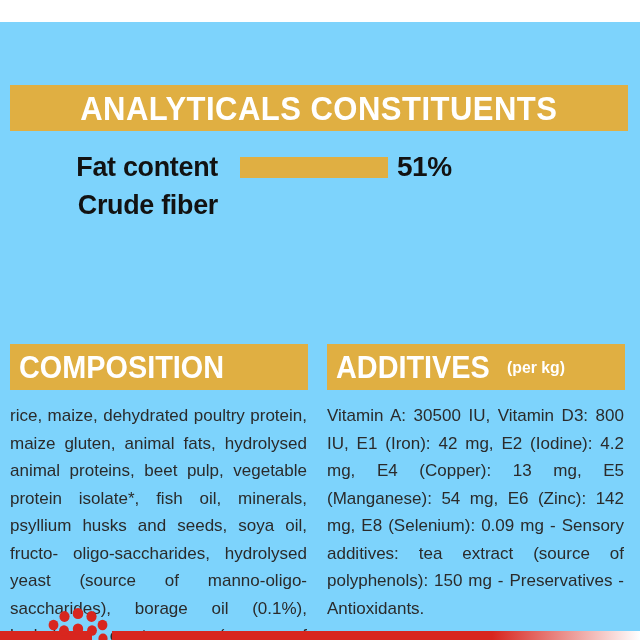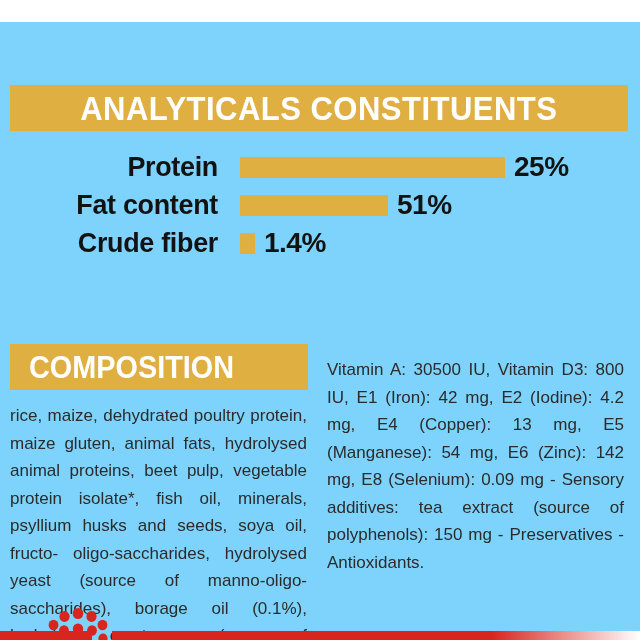--- a/index.html
+++ b/index.html
@@ -110,21 +110,21 @@
     gap: 19px;
   }
   .panel {
     width: 298px;
   }
   .panel-header {
     height: 46px;
     background: #e0af42;
     display: flex;
     align-items: center;
-    padding-left: 19px;
+    padding-left: 9px;
     box-sizing: border-box;
     overflow: hidden;
   }
   .panel-title {
     color: #ffffff;
     font-family: "Liberation Sans", sans-serif;
     font-weight: bold;
     font-size: 31px;
     line-height: 1;
     letter-spacing: 0px;
@@ -190,56 +190,49 @@
 <body>
 
 <div class="page">
 
   <div class="section-band">
     <div class="section-band-title">ANALYTICALS CONSTITUENTS</div>
   </div>
 
   <div class="chart">
 
-    <div class="chart-row">
-      <div class="chart-label">Protein</div>
-      <div class="chart-bar-wrap">
-        <div class="chart-bar" id="bar0" style="width: 265px;"></div>
-        <div class="chart-value">25%</div>
-      </div>
-    </div>
 
     <div class="chart-row">
       <div class="chart-label">Fat content</div>
       <div class="chart-bar-wrap">
         <div class="chart-bar" id="bar1" style="width: 148px;"></div>
         <div class="chart-value">51%</div>
       </div>
     </div>
 
     <div class="chart-row">
       <div class="chart-label">Crude fiber</div>
-      <div class="chart-bar-wrap">
-        <div class="chart-bar" id="bar2" style="width: 15px;"></div>
-        <div class="chart-value">1.4%</div>
-      </div>
     </div>
 
   </div>
 
   <div class="panels">
 
     <div class="panel">
       <div class="panel-header">
         <span class="panel-title">COMPOSITION</span>
       </div>
       <div class="panel-body">rice, maize, dehydrated poultry protein, maize gluten, animal fats, hydrolysed animal proteins, beet pulp, vegetable protein isolate*, fish oil, minerals, psyllium husks and seeds, soya oil, fructo- oligo-saccharides, hydrolysed yeast (source of manno-oligo-saccharides), borage oil (0.1%), hydrolysed crustaceans (source of glucosamine), marigold extract (source of lutein), hydrolysed cartilage (source of chondroitin).</div>
     </div>
 
     <div class="panel">
+      <div class="panel-header">
+        <span class="panel-title">ADDITIVES</span>
+        <span class="panel-subtitle">(per kg)</span>
+      </div>
       <div class="panel-body">Vitamin A: 30500 IU, Vitamin D3: 800 IU, E1 (Iron): 42 mg, E2 (Iodine): 4.2 mg, E4 (Copper): 13 mg, E5 (Manganese): 54 mg, E6 (Zinc): 142 mg, E8 (Selenium): 0.09 mg - Sensory additives: tea extract (source of polyphenols): 150 mg - Preservatives - Antioxidants.</div>
     </div>
 
   </div>
 
   <div class="footer">
     <div class="rule-left"></div>
     <div class="rule-right"></div>
     <svg class="crown" viewBox="0 0 72 52">
       <g fill="#d8261f">

